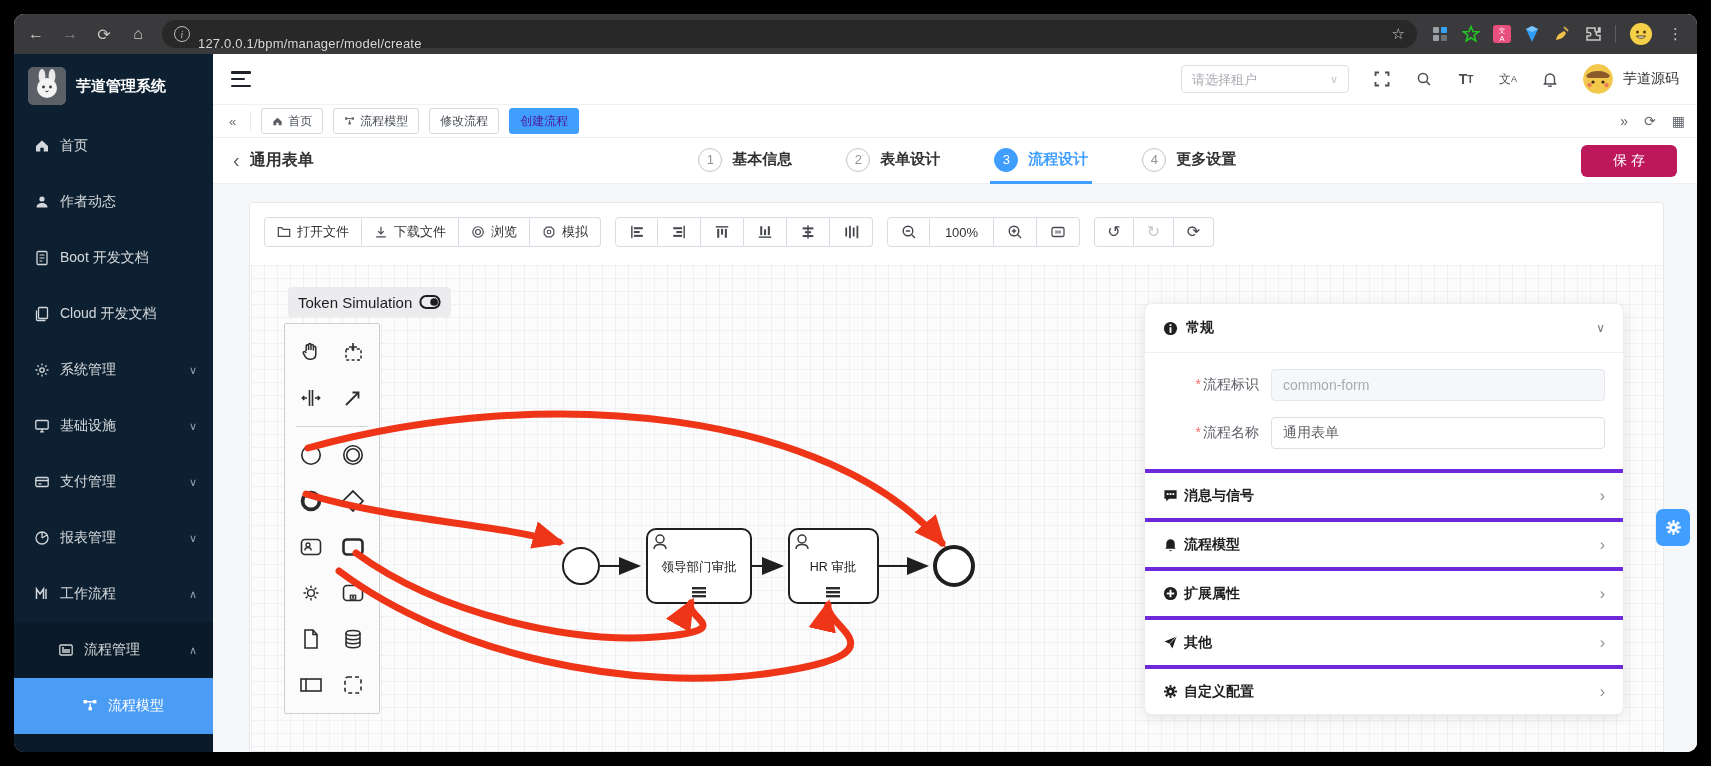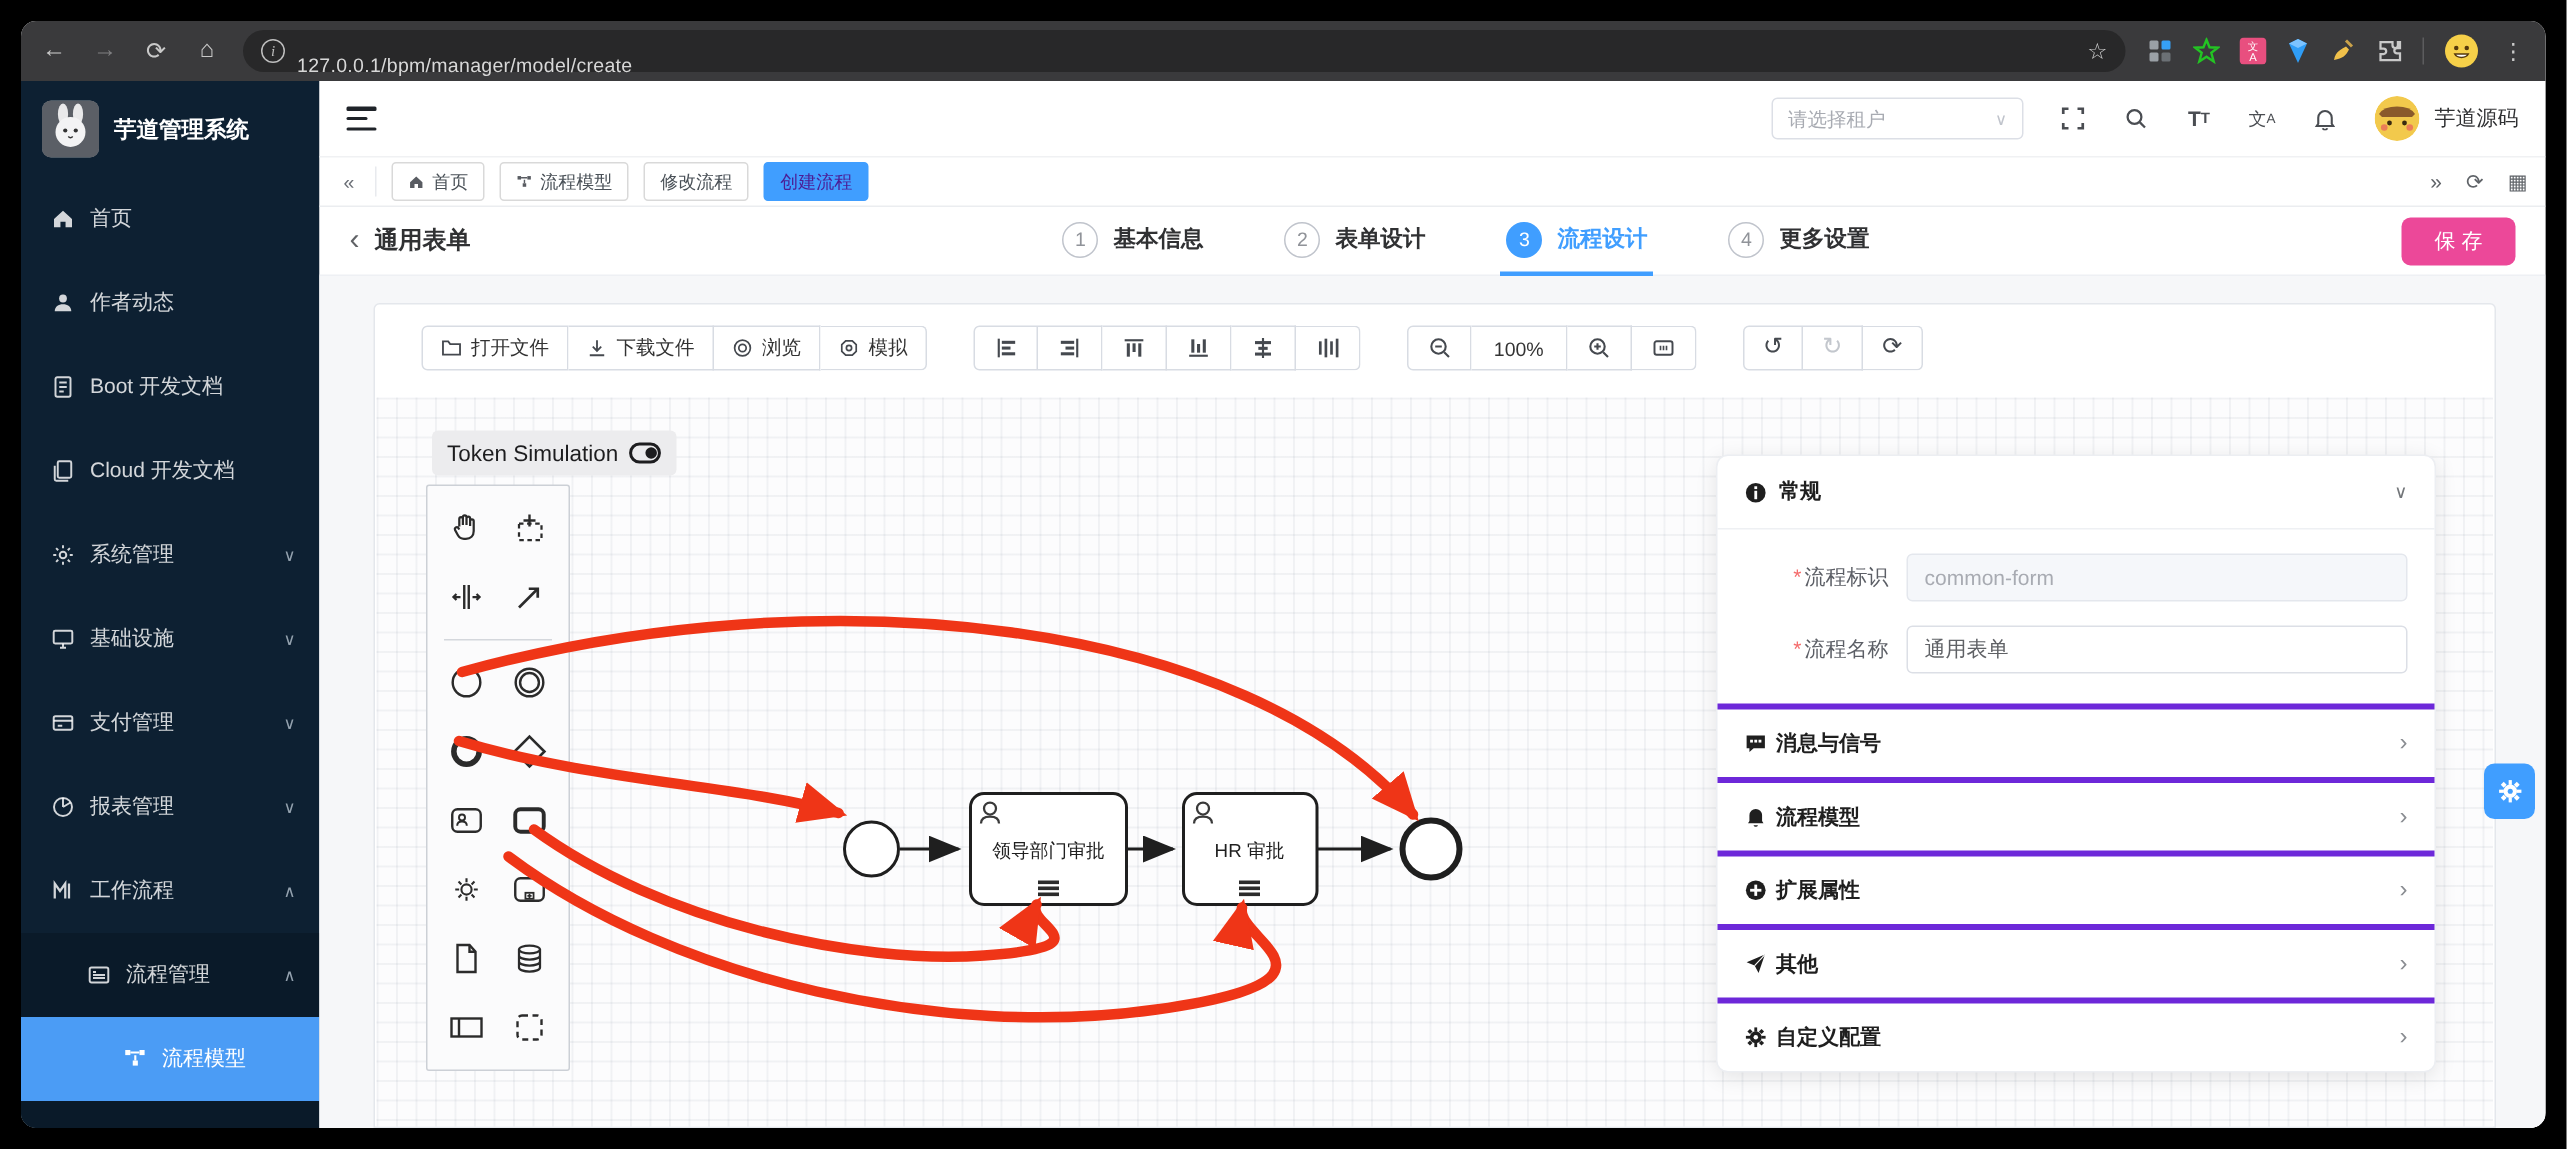--- a/index.html
+++ b/index.html
@@ -65,27 +65,27 @@
   .back-group { display:flex; align-items:center; gap:10px; }
   .back { font-size:20px; color:#606266; cursor:pointer; }
   .ptitle { font-size:16px; font-weight:bold; color:#303133; }
   .steps { flex:1; display:flex; align-items:stretch; justify-content:center; gap:46px; margin-left:40px; }
   .step { display:flex; align-items:center; gap:10px; border-bottom:3px solid transparent; margin-bottom:-1px; padding:0 4px; cursor:pointer; }
   .snum { width:24px; height:24px; border-radius:50%; border:1px solid #c0c4cc; color:#909399; font-size:13px; display:flex; align-items:center; justify-content:center; }
   .slabel { font-size:15px; font-weight:bold; color:#303133; }
   .step.active { border-bottom-color:#409eff; }
   .step.active .snum { background:#409eff; border-color:#409eff; color:#fff; }
   .step.active .slabel { color:#409eff;text-align:center; }
-  .save-btn { margin:auto 0 auto 0; align-self:center; width:76px; height:32px; background:#ec4899; border:0; border-radius:6px; color:#fff; font-size:14px; cursor:pointer; }
+  .save-btn { margin:auto 0 auto 0; align-self:center; width:96px; height:32px; background:#be185d; border:0; border-radius:6px; color:#fff; font-size:14px; cursor:pointer; }
 
   
   .content { flex:1; background:#f6f7f9; padding:18px 33px 0 36px; }
   .card { position:relative; height:100%; background:#fff; border:1px solid #e4e7ec; border-radius:4px 4px 0 0; padding:14px 14px 0; }
   .bpmn-toolbar { display:flex; gap:14px; }
-  .group { display:flex;margin-left:17px; }
+  .group { display:flex; }
   .tbtn { height:30px; background:#fff; border:1px solid #d8dce3; display:flex; align-items:center; justify-content:center; gap:6px; font-size:13px; color:#333; padding:0 12px; cursor:pointer; }
   .group .tbtn:first-child { border-radius:4px 0 0 4px; }
   .group .tbtn:last-child { border-radius:0 4px 4px 0; }
   .group .tbtn + .tbtn { border-left:0; }
   .tbtn.iconly { width:43px; padding:0; }
   .tbtn svg { display:block; }
   .tbtn .uglyph { font-size:16px; color:#45494f; line-height:1; }
   .tbtn .uglyph.dis { color:#c3c7cd; }
 
   

